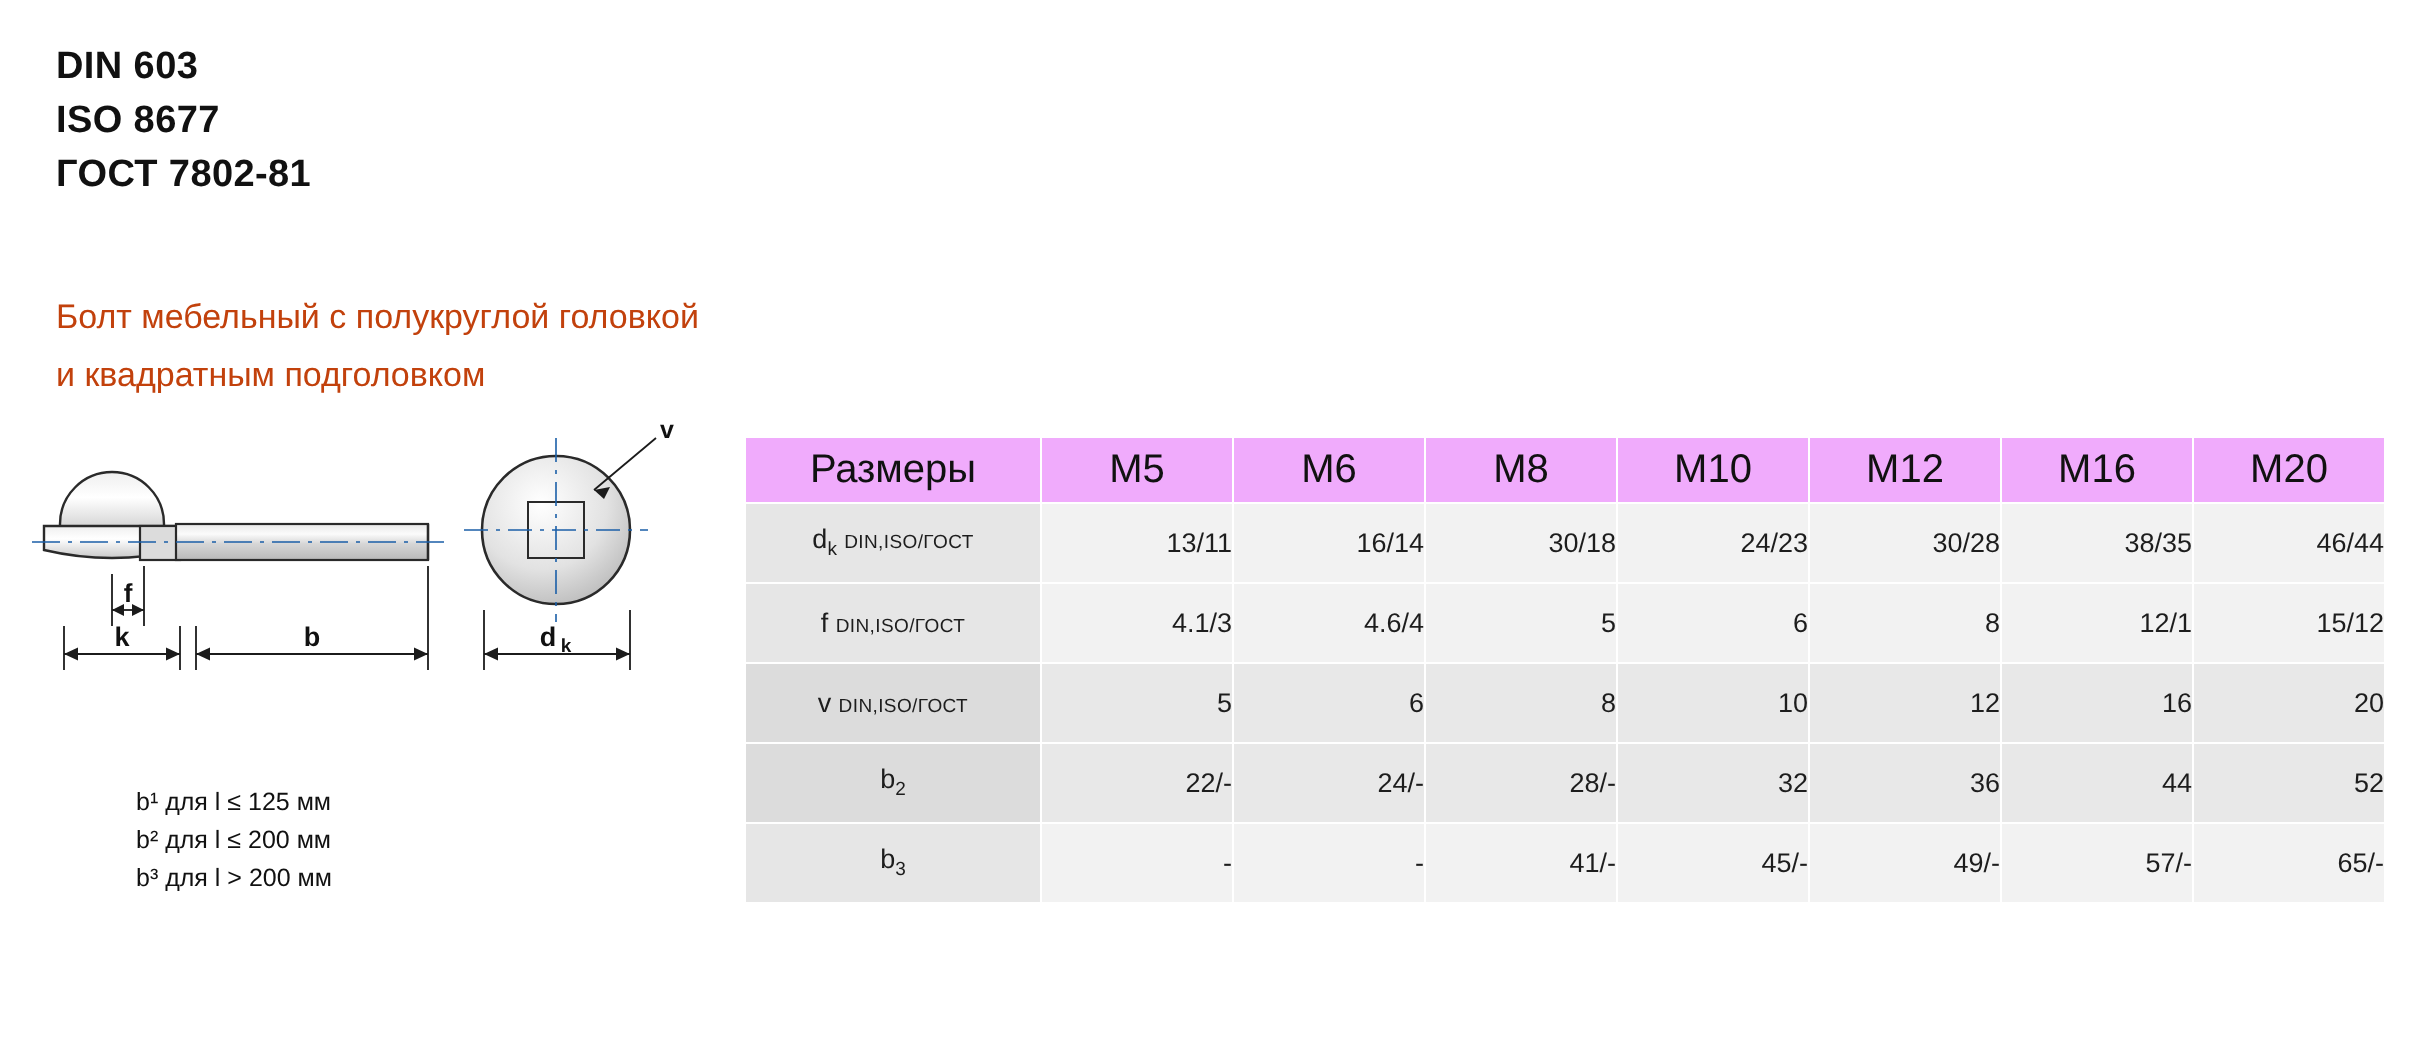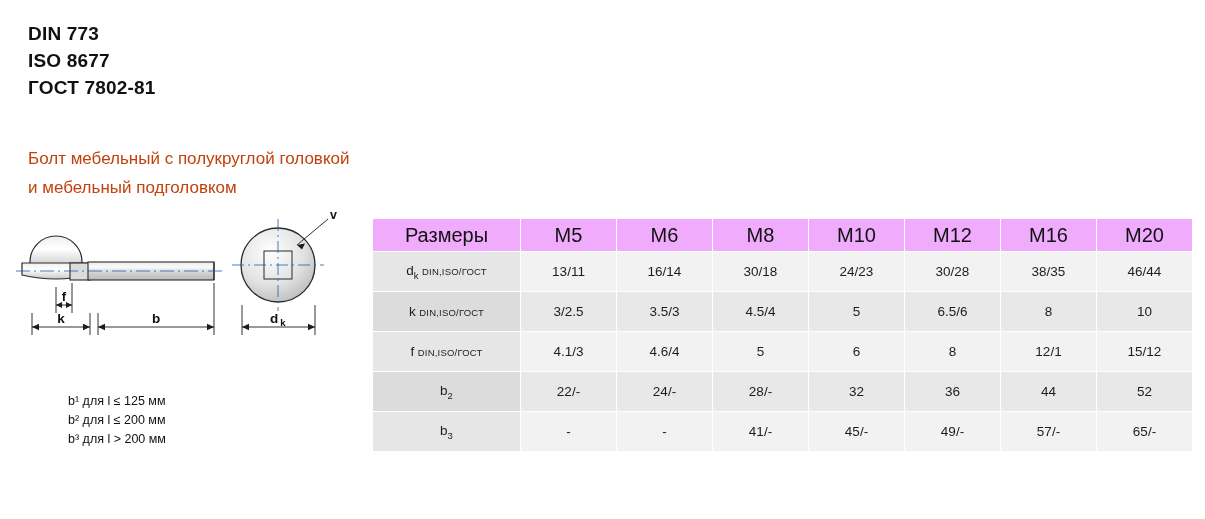--- a/index.html
+++ b/index.html
@@ -89,46 +89,46 @@
     font-size: 20px;
     height: 32px;
     color: #111;
   }
   
   table.dims td.lbl {
     background: #e6e6e6;
     font-size: 13px;
   }
   table.dims tr.alt td.lbl { background: #dcdcdc; }
-  table.dims td.val { background: #f2f2f2; }
+  table.dims td.val { background: #f2f2f2; text-align: right; }
   table.dims tr.alt td.val { background: #e8e8e8; }
 
   .sub {
     font-size: 9.5px;
     vertical-align: baseline;
     letter-spacing: 0.2px;
   }
   .subscript {
     font-size: 9.5px;
     vertical-align: sub;
   }
   .lblmain { font-size: 13.5px; }
 </style>
 </head>
 <body>
 
 <div class="standards">
-  <div>DIN 773</div>
+  <div>DIN 603</div>
   <div>ISO 8677</div>
   <div>ГОСТ 7802-81</div>
 </div>
 
 <div class="subtitle">
   <div>Болт мебельный с полукруглой головкой</div>
-  <div>и мебельный подголовком</div>
+  <div>и квадратным подголовком</div>
 </div>
 
 <div class="drawing">
   <svg width="345" height="175" viewBox="0 0 345 175">
     <defs>
       <linearGradient id="shaftGrad" x1="0" y1="0" x2="0" y2="1">
         <stop offset="0%" stop-color="#e9e9e9"></stop>
         <stop offset="28%" stop-color="#fbfbfb"></stop>
         <stop offset="55%" stop-color="#d6d6d6"></stop>
         <stop offset="100%" stop-color="#b9b9b9"></stop>
@@ -234,42 +234,42 @@
         <td class="lbl"><span class="lblmain">d</span><span class="subscript">k</span> <span class="sub">DIN,ISO/ГОСТ</span></td>
         <td class="val">13/11</td>
         <td class="val">16/14</td>
         <td class="val">30/18</td>
         <td class="val">24/23</td>
         <td class="val">30/28</td>
         <td class="val">38/35</td>
         <td class="val">46/44</td>
       </tr>
 
-      <tr class="alt">
-        <td class="lbl"><span class="lblmain">k</span> <span class="sub">DIN,ISO/ГОСТ</span></td>
-        <td class="val">3/2.5</td>
-        <td class="val">3.5/3</td>
-        <td class="val">4.5/4</td>
-        <td class="val">5</td>
-        <td class="val">6.5/6</td>
-        <td class="val">8</td>
-        <td class="val">10</td>
-      </tr>
 
       <tr>
         <td class="lbl"><span class="lblmain">f</span> <span class="sub">DIN,ISO/ГОСТ</span></td>
         <td class="val">4.1/3</td>
         <td class="val">4.6/4</td>
         <td class="val">5</td>
         <td class="val">6</td>
         <td class="val">8</td>
         <td class="val">12/1</td>
         <td class="val">15/12</td>
       </tr>
 
+      <tr class="alt">
+        <td class="lbl"><span class="lblmain">v</span> <span class="sub">DIN,ISO/ГОСТ</span></td>
+        <td class="val">5</td>
+        <td class="val">6</td>
+        <td class="val">8</td>
+        <td class="val">10</td>
+        <td class="val">12</td>
+        <td class="val">16</td>
+        <td class="val">20</td>
+      </tr>
 
 
       <tr class="alt">
         <td class="lbl"><span class="lblmain">b</span><span class="subscript">2</span></td>
         <td class="val">22/-</td>
         <td class="val">24/-</td>
         <td class="val">28/-</td>
         <td class="val">32</td>
         <td class="val">36</td>
         <td class="val">44</td>

